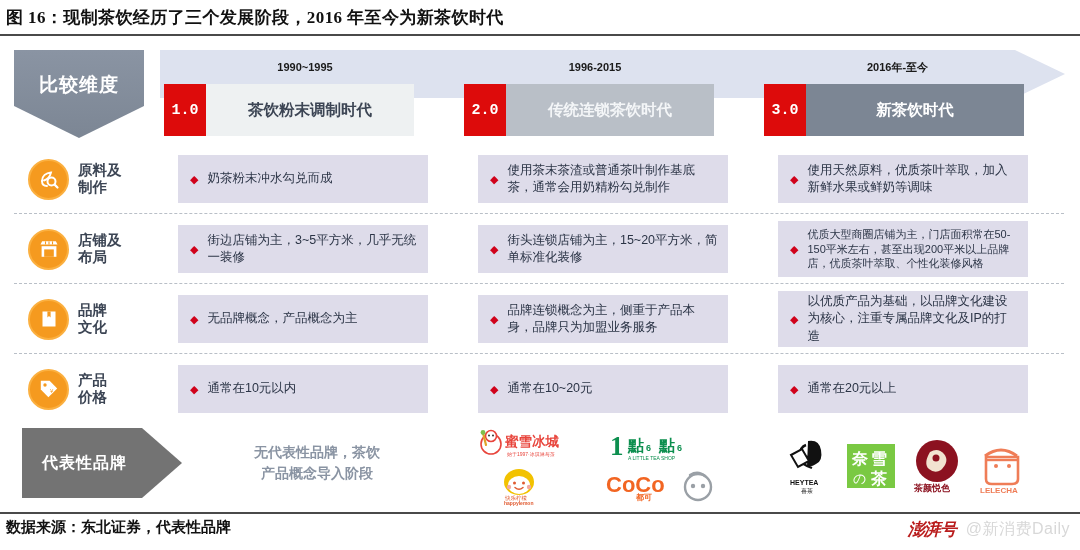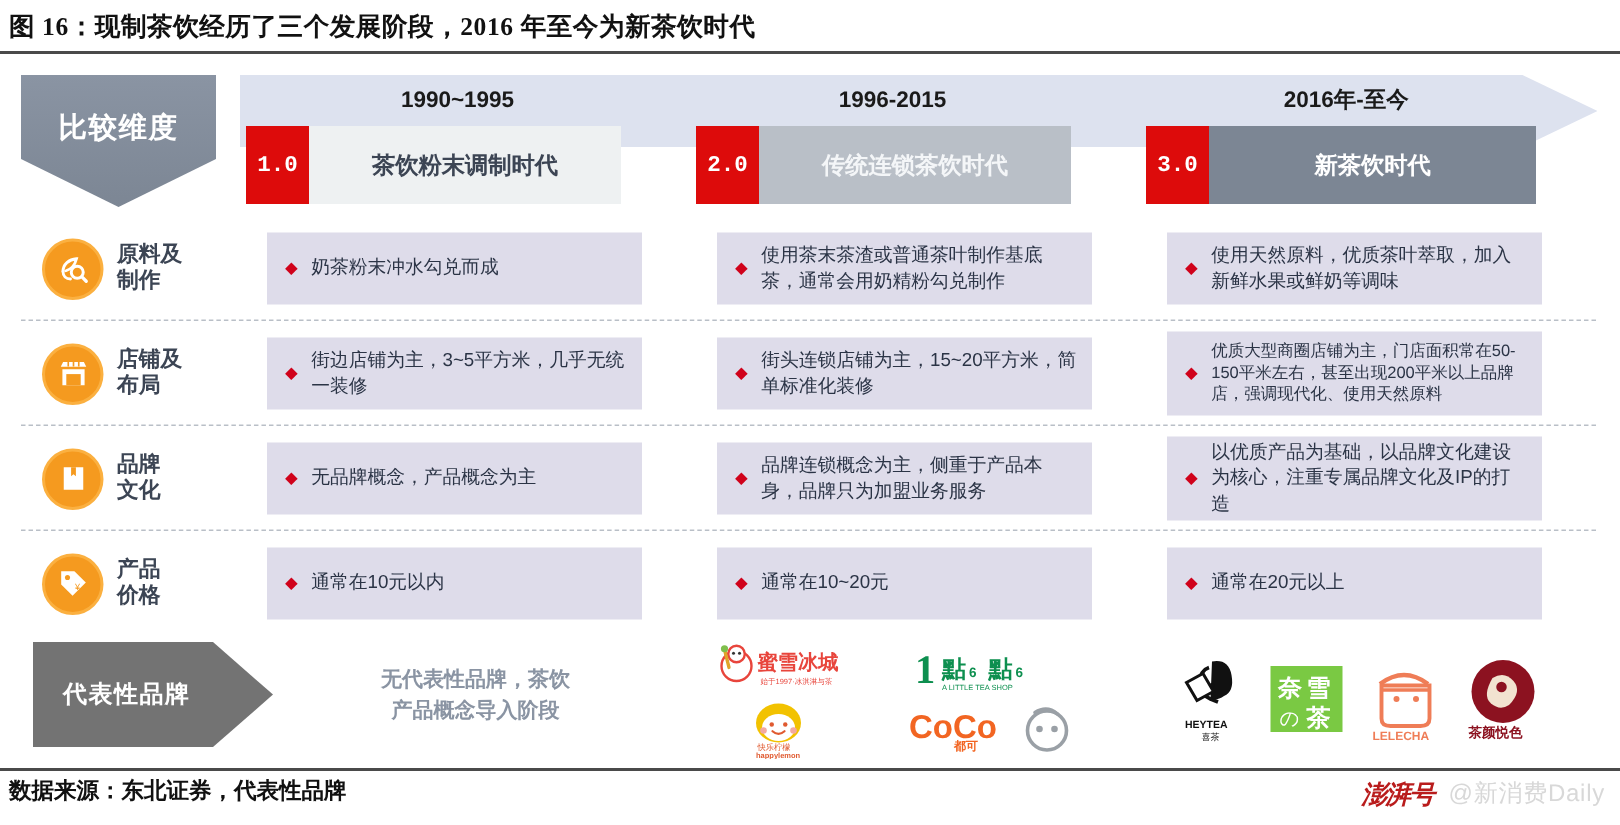--- a/index.html
+++ b/index.html
@@ -26,21 +26,21 @@
   }
 
   
   .banner {
     position: absolute; left: 160px; top: 50px; width: 905px; height: 48px;
     background: #dde2ef;
     clip-path: polygon(0 0, 855px 0, 905px 24px, 855px 48px, 0 48px);
   }
   .period {
     position: absolute; top: 56px; height: 22px;
-    font-size: 15px; font-weight: bold; color: #1a1a1a;
+    font-size: 11px; font-weight: bold; color: #1a1a1a;
     text-align: center; line-height: 22px; white-space: nowrap;
   }
   .p0 { left: 175px; width: 260px; }
   .p1 { left: 465px; width: 260px; }
   .p2 { left: 765px; width: 265px; }
 
   
   .dim-arrow {
     position: absolute; left: 14px; top: 50px; width: 130px; height: 88px;
     background: linear-gradient(180deg, #8a94a3 0%, #7c8694 100%);
@@ -236,21 +236,21 @@
   <div class="cell cell-c0">
     <span class="bullet">◆</span>
     <span class="cell-text">街边店铺为主，3~5平方米，几乎无统一装修</span>
   </div>
   <div class="cell cell-c1">
     <span class="bullet">◆</span>
     <span class="cell-text">街头连锁店铺为主，15~20平方米，简单标准化装修</span>
   </div>
   <div class="cell cell-c2 cell-small">
     <span class="bullet">◆</span>
-    <span class="cell-text">优质大型商圈店铺为主，门店面积常在50-150平米左右，甚至出现200平米以上品牌店，强调现代化、使用天然原料</span>
+    <span class="cell-text">优质大型商圈店铺为主，门店面积常在50-150平米左右，甚至出现200平米以上品牌店，优质茶叶萃取、个性化装修风格</span>
   </div>
 </div>
 
 <div class="row row-r2">
   <div class="row-head">
     <span class="row-icon">
       <svg width="24" height="24" viewBox="0 0 24 24">
         <rect x="5.5" y="4.5" width="13" height="15" fill="#fff"></rect>
         <path d="M10.4 4.5h3.2v6l-1.6-1.4-1.6 1.4z" fill="#f59a1f"></path>
       </svg>
@@ -368,36 +368,36 @@
       <svg width="56" height="56" viewBox="0 0 56 56">
         <rect x="4" y="6" width="48" height="44" fill="#7ac943"></rect>
         <text x="9" y="26" font-size="16" font-weight="bold" fill="#fff" font-family="Liberation Sans, sans-serif">奈</text>
         <text x="28" y="26" font-size="16" font-weight="bold" fill="#fff" font-family="Liberation Sans, sans-serif">雪</text>
         <text x="10" y="45" font-size="13" fill="#fff" font-family="Liberation Serif, serif">の</text>
         <text x="28" y="46" font-size="16" font-weight="bold" fill="#fff" font-family="Liberation Sans, sans-serif">茶</text>
       </svg>
     </div>
     <div class="logo">
       <svg width="58" height="60" viewBox="0 0 58 60">
+        <circle cx="29" cy="25" r="21" fill="#8c1220"></circle>
+        <path d="M22 16q8-5 14 2t-3 16q-6 4-12-1t1-17z" fill="#f2e3d0"></path>
+        <circle cx="28" cy="22" r="3.5" fill="#8c1220"></circle>
+        <text x="6" y="55" font-size="9" font-weight="bold" fill="#8c1220" font-family="Liberation Sans, sans-serif">茶颜悦色</text>
+      </svg>
+    </div>
+    <div class="logo">
+      <svg width="58" height="60" viewBox="0 0 58 60">
         <path d="M12 20q16-12 32 0" fill="none" stroke="#ef7d57" stroke-width="3"></path>
         <path d="M13 21h32v22q0 5-6 5H19q-6 0-6-5z" fill="none" stroke="#ef7d57" stroke-width="2.6"></path>
         <circle cx="23" cy="30" r="2" fill="#ef7d57"></circle>
         <circle cx="36" cy="30" r="2" fill="#ef7d57"></circle>
         <line x1="13" y1="24" x2="45" y2="24" stroke="#ef7d57" stroke-width="2.4"></line>
         <text x="7" y="57" font-size="8" font-weight="bold" fill="#ef7d57" font-family="Liberation Sans, sans-serif">LELECHA</text>
       </svg>
     </div>
-    <div class="logo">
-      <svg width="58" height="60" viewBox="0 0 58 60">
-        <circle cx="29" cy="25" r="21" fill="#8c1220"></circle>
-        <path d="M22 16q8-5 14 2t-3 16q-6 4-12-1t1-17z" fill="#f2e3d0"></path>
-        <circle cx="28" cy="22" r="3.5" fill="#8c1220"></circle>
-        <text x="6" y="55" font-size="9" font-weight="bold" fill="#8c1220" font-family="Liberation Sans, sans-serif">茶颜悦色</text>
-      </svg>
-    </div>
   </div>
 </div>
 
 <div class="footer-rule"></div>
 <div class="footer-text">数据来源：东北证券，代表性品牌</div>
 <div class="watermark">
   <span class="wm-logo">澎湃号</span>
   <span class="wm-text">@新消费Daily</span>
 </div>
 

